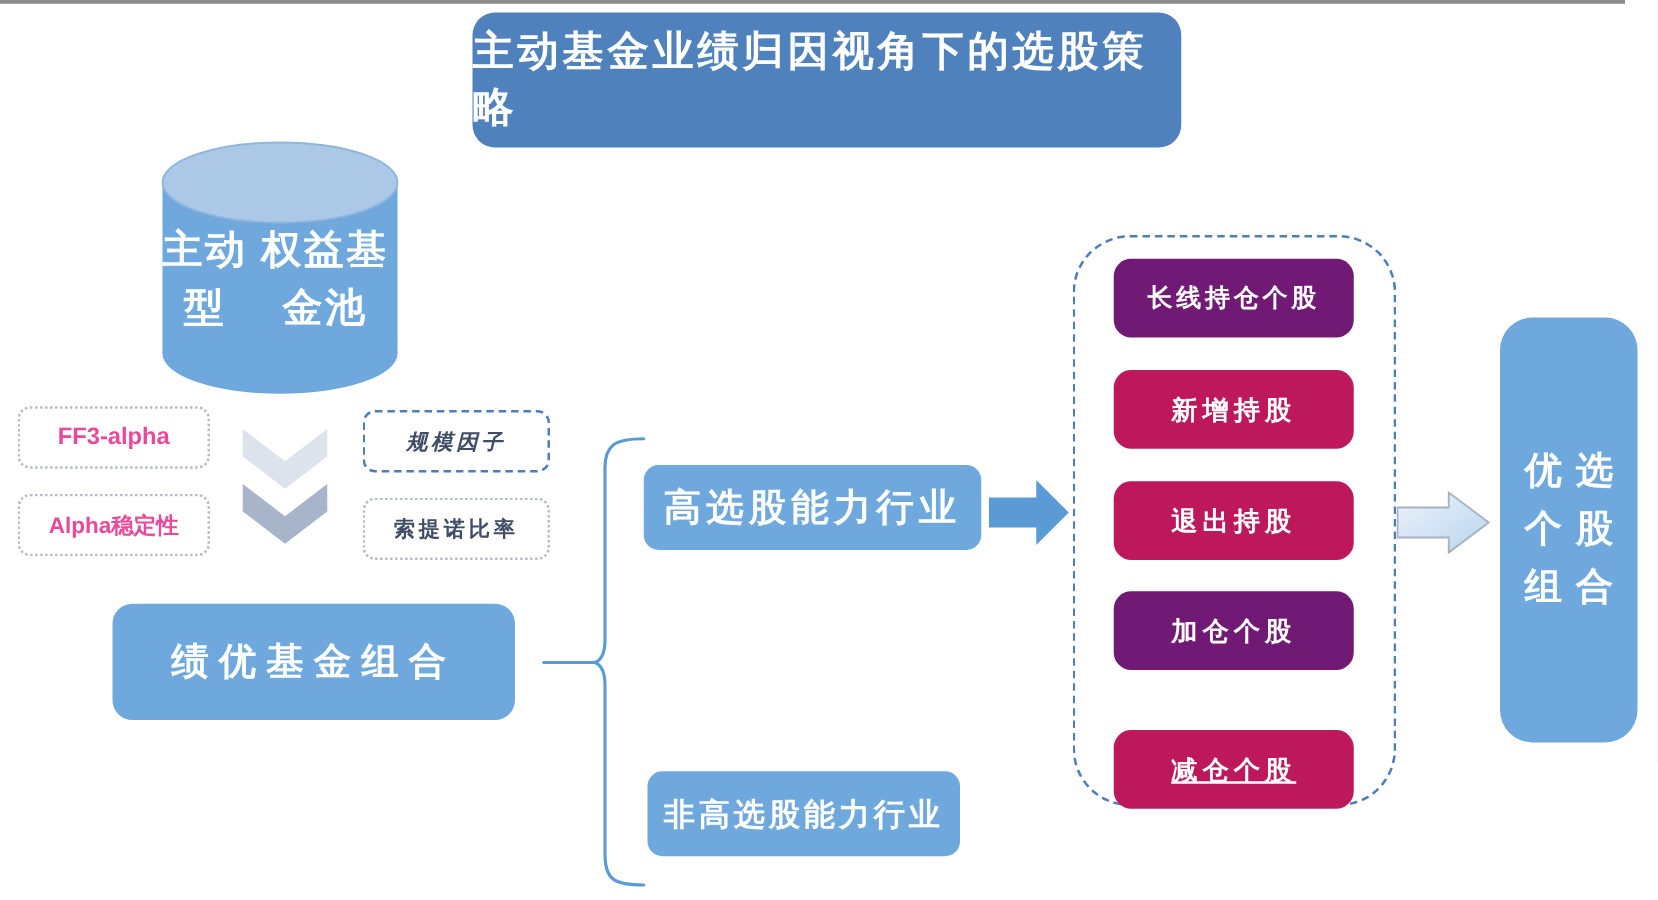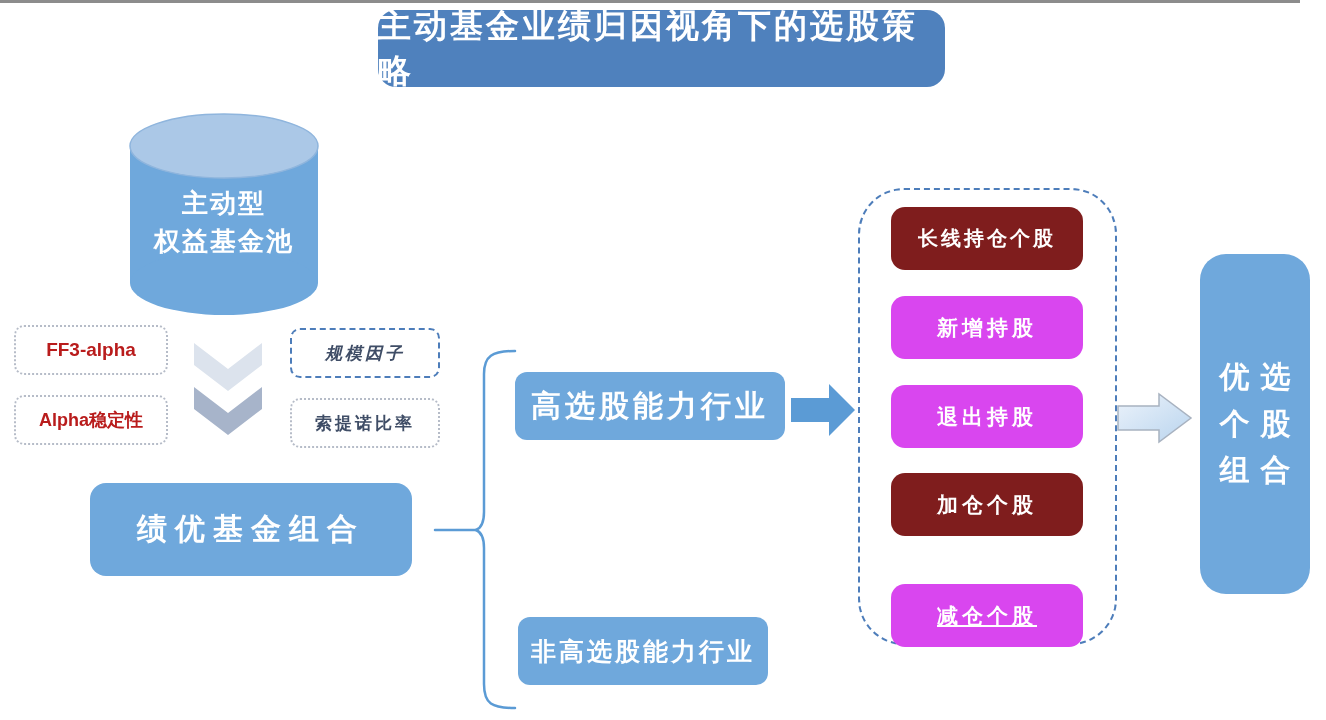--- a/index.html
+++ b/index.html
@@ -5,42 +5,42 @@
   * { margin: 0; padding: 0; box-sizing: border-box; }
   body { background: #e8e8e8; font-family: "Liberation Sans", sans-serif; }
   .canvas {
     position: relative; width: 1326px; height: 720px;
     background: #ffffff; overflow: hidden;
   }
   .abs { position: absolute; }
   .top-line { left: 0; top: 0; width: 1300px; height: 3px; background: #8c8c8c; }
 
   .title-banner {
-    left: 378px; top: 10px; width: 567px; height: 77px;
+    left: 378px; top: 10px; width: 567px; height: 108px;
     background: #4f81bd; border-radius: 18px;
     display: flex; align-items: center; justify-content: flex-start;
     color: #ffffff; font-size: 33px; font-weight: bold; letter-spacing: 3px;
   }
 
   .cyl-wrap { left: 128px; top: 112px; width: 192px; height: 205px; }
   .cyl-text {
     left: 128px; top: 112px; width: 192px; height: 205px;
-    display: flex; flex-direction: column; align-items: center; justify-content: center;
-    padding-top: 16px; color: #ffffff; font-size: 26px; font-weight: bold;
+    display: flex; flex-direction: row; align-items: center; justify-content: center;
+    padding-top: 16px; color: #ffffff; font-size: 32px; font-weight: bold;
     line-height: 1.45; letter-spacing: 2px; text-align: center;
   }
 
   .small-box {
     width: 154px; height: 50px; background: #ffffff; border-radius: 10px;
     display: flex; align-items: center; justify-content: center;
     font-size: 18px; font-weight: bold;
   }
   .dotted-gray { border: 2px dotted #b6bcc8; }
   .dashed-blue { border: 2px dashed #4d7dba; font-style: italic; }
-  .txt-blue { color: #b91c1c; }
+  .txt-blue { color: #ec4899; }
   .txt-dark { color: #3f4d66; letter-spacing: 3px; font-size: 17px; }
 
   .blue-box {
     background: #6fa8dc; color: #ffffff; font-weight: bold;
     display: flex; align-items: center; justify-content: center;
   }
   .portfolio {
     left: 90px; top: 483px; width: 322px; height: 93px; border-radius: 16px;
     font-size: 30px; letter-spacing: 8px;
   }
@@ -55,22 +55,22 @@
 
   .dashed-panel {
     left: 858px; top: 188px; width: 259px; height: 457px;
     border: 2px dashed #4d7dba; border-radius: 46px; background: transparent;
   }
   .holding {
     left: 891px; width: 192px; height: 63px; border-radius: 14px;
     display: flex; align-items: center; justify-content: center;
     color: #ffffff; font-size: 21px; font-weight: bold; letter-spacing: 4px;
   }
-  .holding.yellow { background: #7f1d1d; }
-  .holding.gray   { background: #d946ef; }
+  .holding.yellow { background: #701a75; }
+  .holding.gray   { background: #be185d; }
 
   .result-box {
     left: 1200px; top: 254px; width: 110px; height: 340px; border-radius: 26px;
     flex-direction: column; font-size: 30px; line-height: 1.55;
     letter-spacing: 11px; text-indent: 11px;
   }
 </style>
 </head>
 <body>
 

